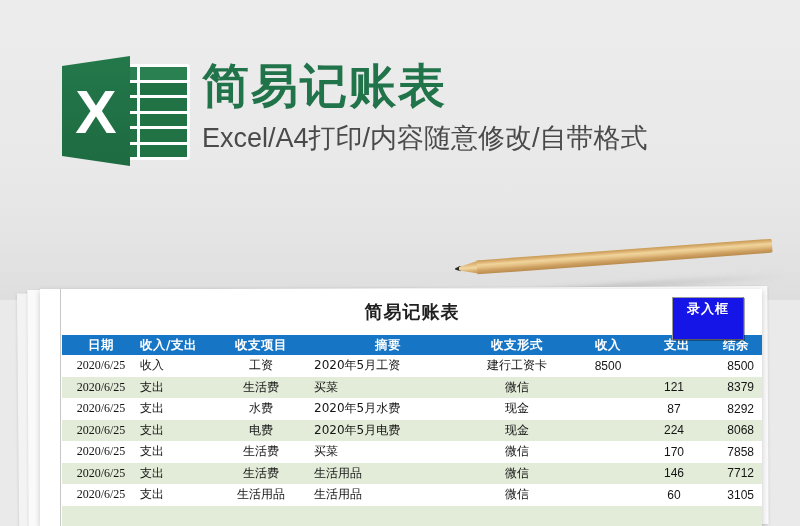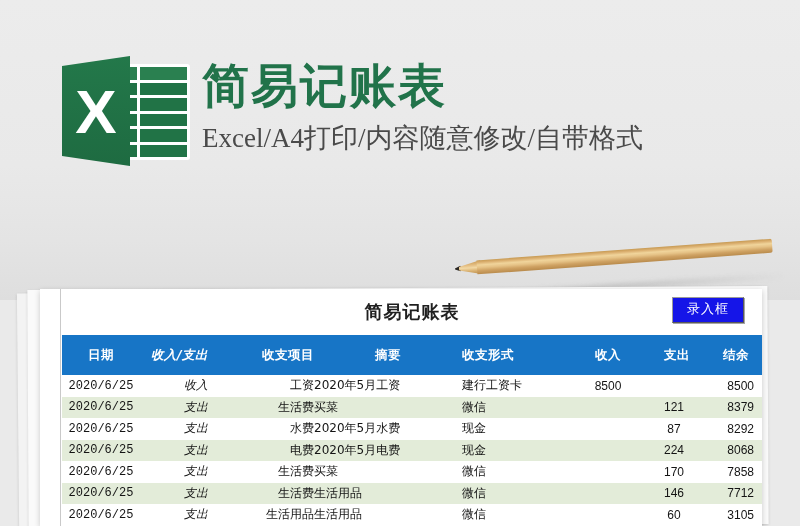--- a/index.html
+++ b/index.html
@@ -91,21 +91,21 @@
     color: #21734a;
     letter-spacing: 2px;
     line-height: 1.1;
     font-family: "DejaVu Sans", "Liberation Sans", sans-serif;
   }
   .promo-sub {
     margin-top: 8px;
     font-size: 27px;
     color: #4a4a4a;
     letter-spacing: 0px;
-    font-family: Liberation Serif, serif;
+    font-family: Liberation Sans, sans-serif;
   }
 
   
   .pencil {
     position: absolute;
     left: 455px; top: 262px;
     width: 318px; height: 14px;
     transform: rotate(-4.2deg);
     transform-origin: left center;
   }
@@ -196,22 +196,22 @@
     color: #1f1f1f;
     font-family: "DejaVu Serif", "Liberation Serif", serif;
     letter-spacing: 1px;
   }
   .entry-btn {
     position: absolute;
     right: 18px; top: 8px;
     background: #1515e8;
     color: #ffffff;
     font-size: 13px;
-    font-weight: normal;
-    padding: 4px 14px 5px 14px;
+    font-weight: bold;
+    padding: 4px 14px 22px 14px;
     border: 1px solid #9a9a9a;
     border-right-color: #5a5a5a;
     border-bottom-color: #5a5a5a;
     box-shadow: 1px 1px 0 rgba(0,0,0,0.35);
     font-family: "DejaVu Sans", "Liberation Sans", sans-serif;
     cursor: pointer;
     letter-spacing: 1px;
     line-height: 1.15;
   }
 
@@ -220,44 +220,44 @@
     width: 700px;
     border-collapse: collapse;
     table-layout: fixed;
     font-family: "DejaVu Sans", "Liberation Sans", sans-serif;
   }
   table.grid th {
     background: #1775c6;
     color: #ffffff;
     font-size: 12.5px;
     font-weight: bold;
-    height: 40px;
+    height: 20px;
     letter-spacing: 0.5px;
     border: none;
   }
   table.grid td {
     height: 21.5px;
     font-size: 12px;
     color: #141414;
     border: none;
     white-space: nowrap;
   }
   table.grid tr.alt td { background: #e3ecd9; }
   table.grid tr.blank td { background: #e3ecd9; height: 24px; }
 
   .c-date    { width: 78px;  text-align: center; }
-  .c-type    { width: 68px;  text-align: right; font-style: italic; }
-  .c-item    { width: 106px; text-align: right; }
+  .c-type    { width: 68px;  text-align: left; }
+  .c-item    { width: 106px; text-align: center; }
   .c-memo    { width: 148px; }
-  .c-form    { width: 110px; text-align: left; }
+  .c-form    { width: 110px; text-align: center; }
   .c-in      { width: 72px;  text-align: center; }
   .c-out     { width: 66px;  text-align: center; padding-right: 6px; }
   .c-bal     { width: 52px;  text-align: right; padding-right: 8px; }
 
-  td.c-date { font-family: Liberation Mono, monospace; font-size: 11.5px; }
+  td.c-date { font-family: Liberation Serif, serif; font-size: 11.5px; }
   td.c-in, td.c-out, td.c-bal { font-family: "Liberation Sans", sans-serif; font-size: 11.5px; }
   th.c-out { text-align: center; padding-right: 0; }
   th.c-bal { text-align: center; padding-right: 0; }
 
 </style>
 </head>
 <body>
 
 <div id="stage">
 

